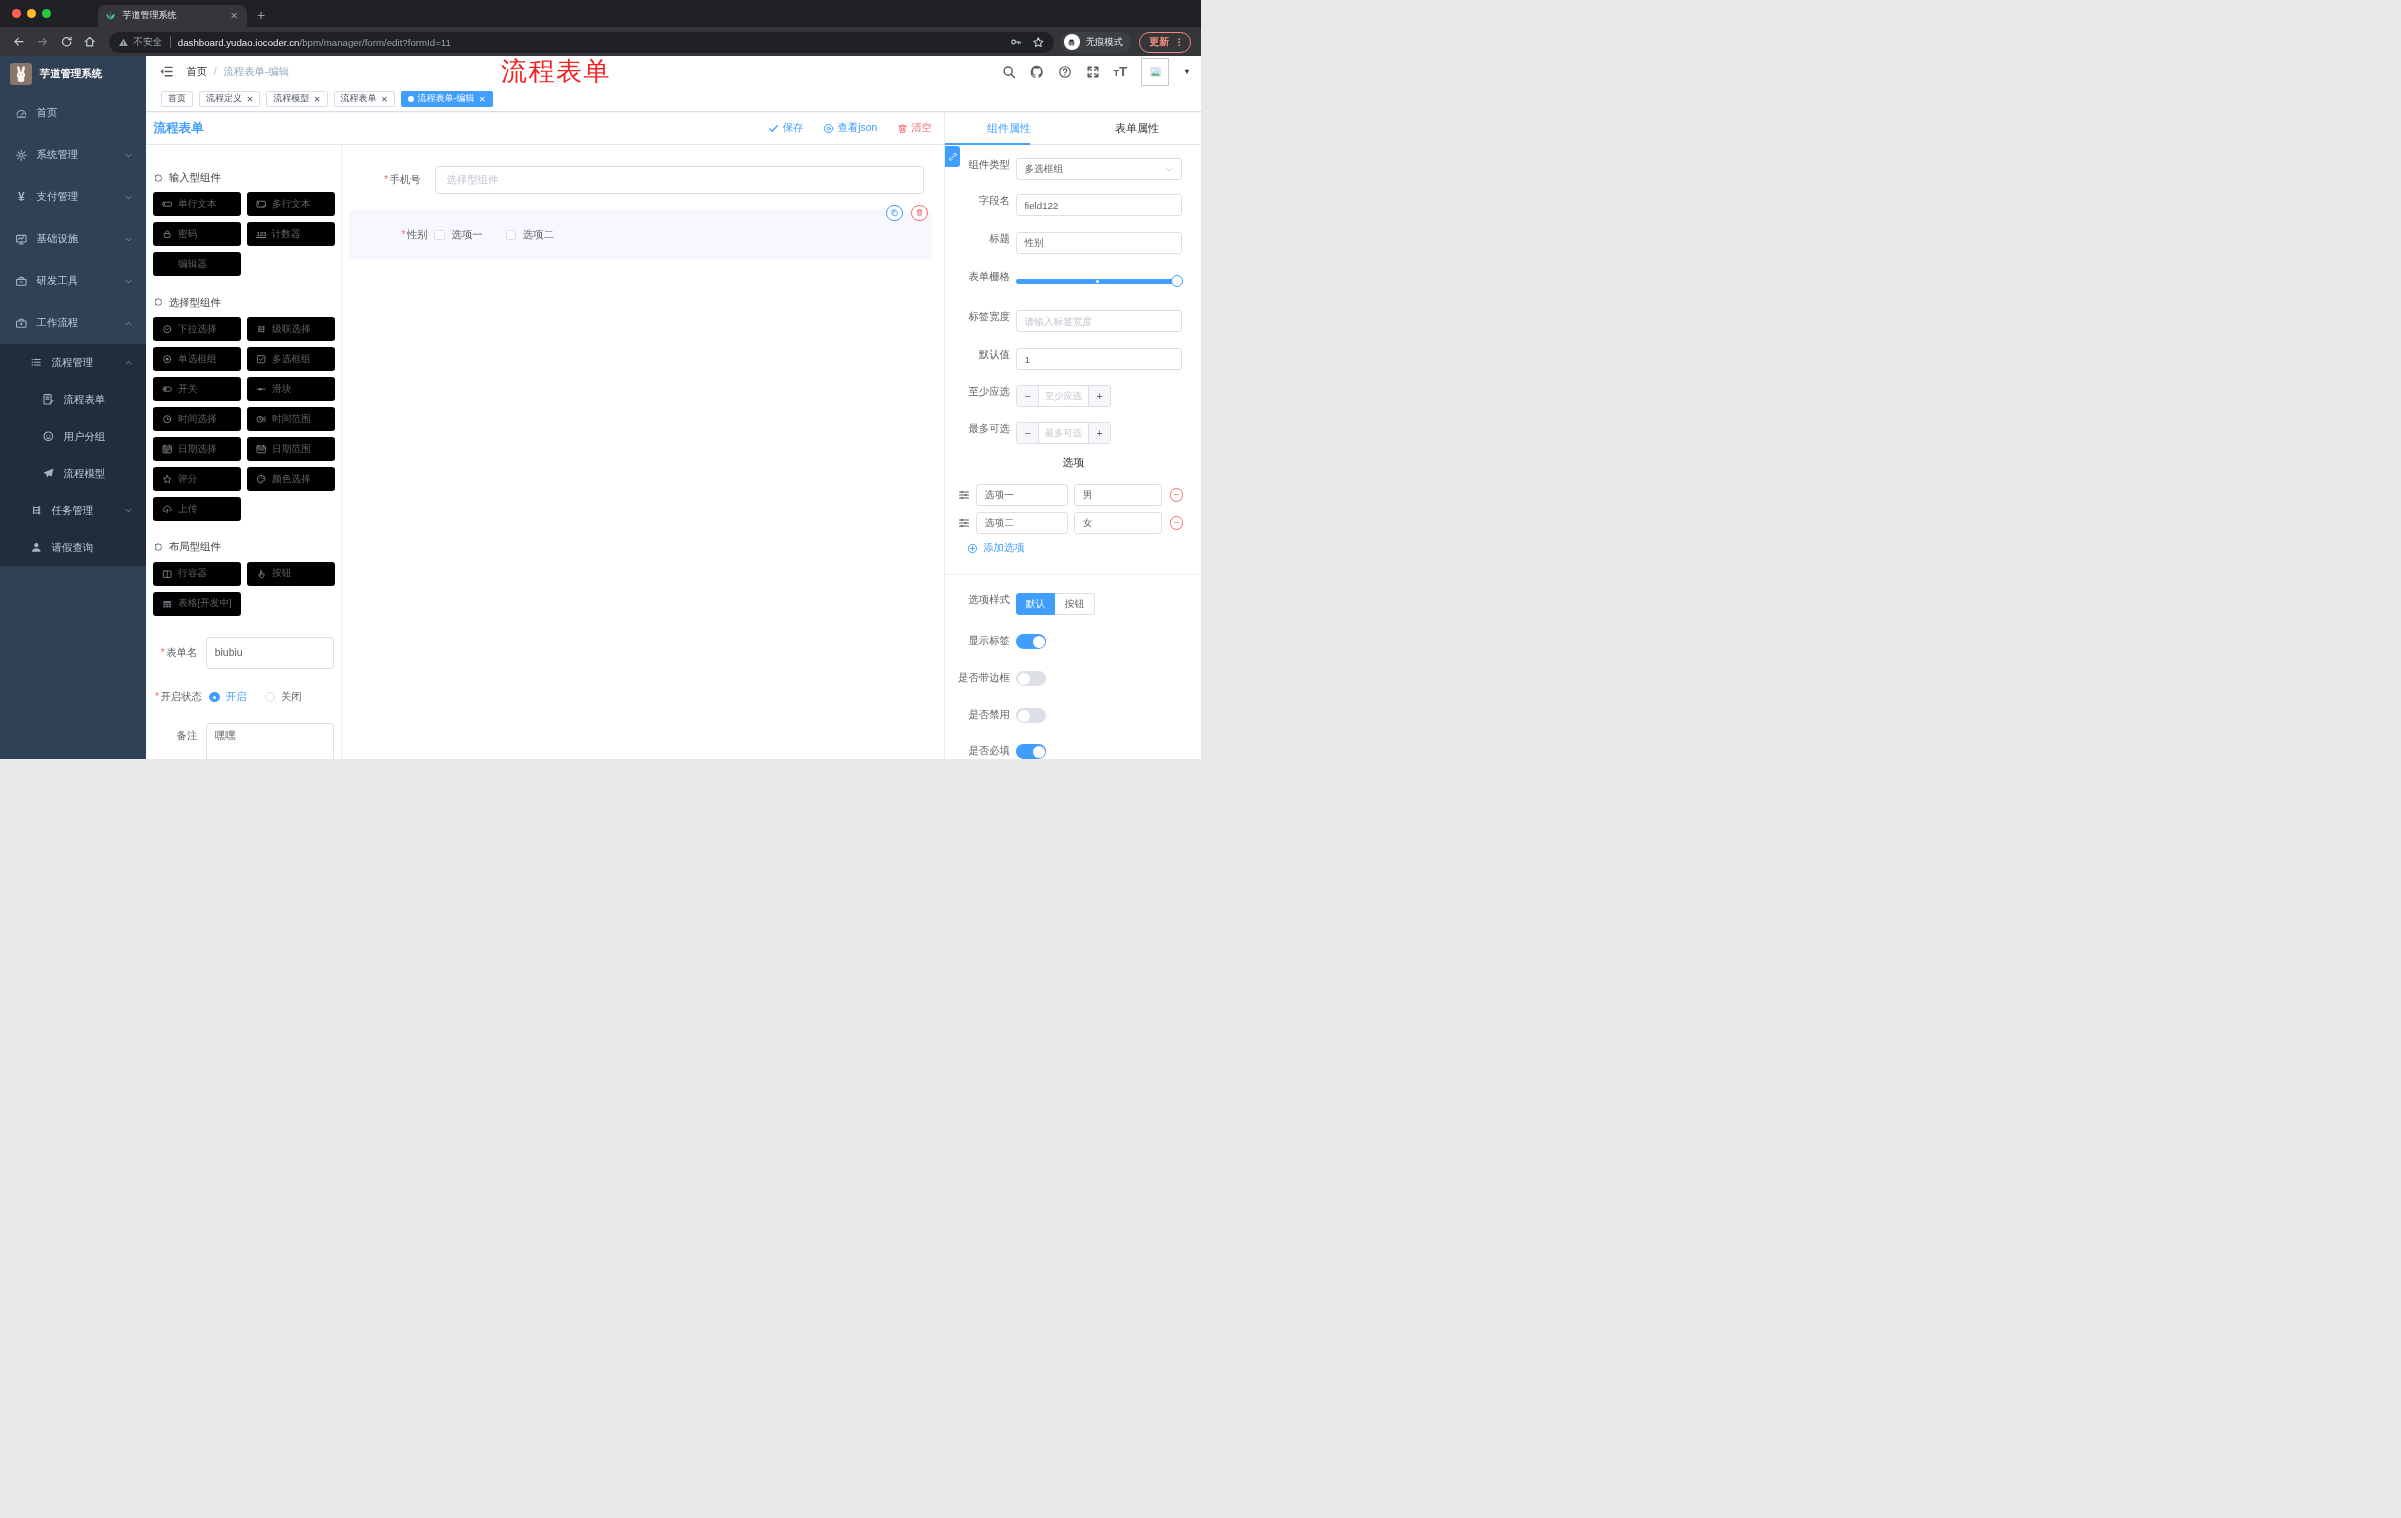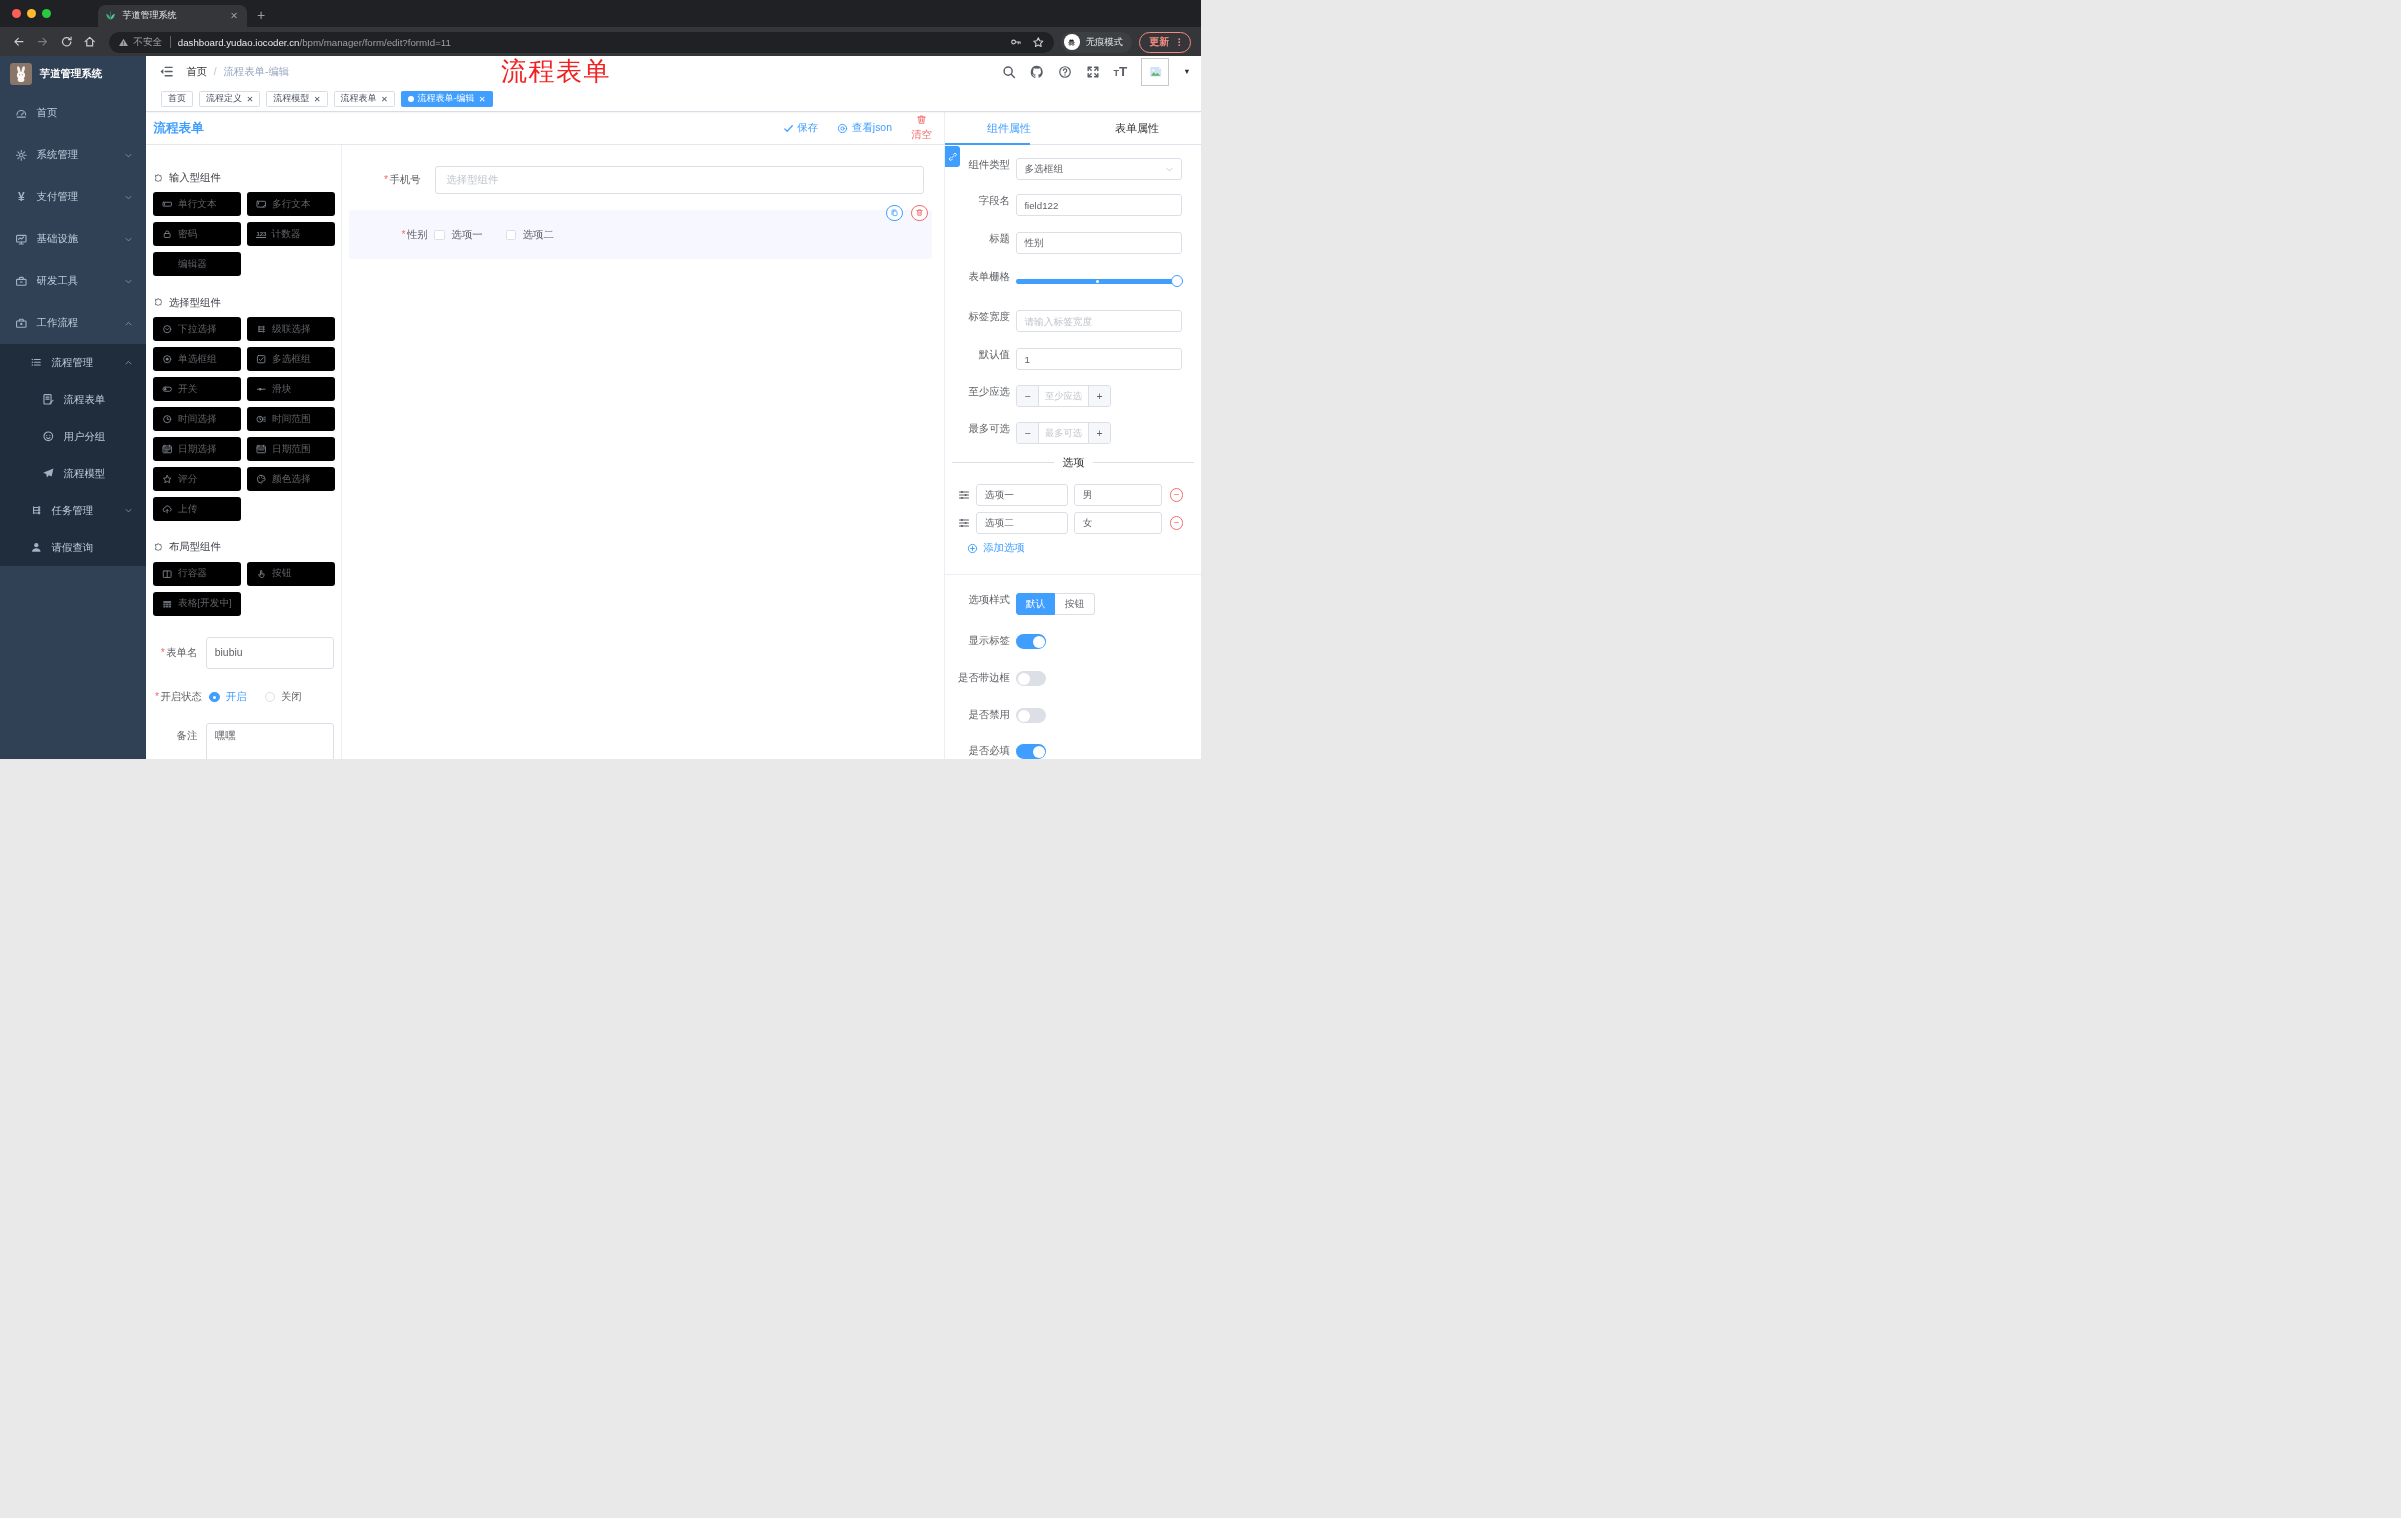--- a/index.html
+++ b/index.html
@@ -69,21 +69,21 @@
   .tag.active .tx{color:#fff;}
   .tag .dot{width:6px;height:6px;border-radius:50%;background:#fff;display:inline-block;}
 
   .content{flex:1;display:flex;min-height:0;}
   .designer{width:798px;flex:none;display:flex;flex-direction:column;min-height:0;}
   .dhead{height:33px;border-bottom:0.7px solid #e4e7ed;display:flex;align-items:center;flex:none;}
   .dtitle{margin-left:7.4px;font-size:12.6px;font-weight:bold;color:#409eff;}
   .dactions{margin-left:auto;margin-right:12px;display:flex;align-items:center;gap:19.3px;font-size:10.4px;}
   .act{display:flex;align-items:center;gap:3.7px;color:#409eff;cursor:pointer;}
   .act svg{width:11px;height:11px;}
-  .act.danger{color:#f56c6c;flex-direction:column;}
+  .act.danger{color:#f56c6c;}
   .dbody{flex:1;display:flex;min-height:0;}
 
   
   .lpanel{width:196px;flex:none;border-right:0.7px solid #ebeef5;padding:0 7.4px;overflow:hidden;}
   .ghead{display:flex;align-items:center;gap:4.5px;margin-top:26px;color:#3b3f45;font-size:10.4px;}
   .ghead svg{width:11px;height:11px;color:#6f757d;}
   .chips{display:grid;grid-template-columns:88px 88px;gap:6px;margin-top:7.4px;}
   .chip{height:24px;background:#000000;border-radius:3px;display:flex;align-items:center;padding-left:9px;gap:5.2px;font-size:9.7px;color:#606266;cursor:grab;}
   .chip svg{width:10.4px;height:10.4px;color:#7d838b;flex:none;}
   .n123{font-size:6px;font-weight:bold;color:#7d838b;border-bottom:1.1px solid #7d838b;line-height:6.7px;}
@@ -137,21 +137,21 @@
   .selbox svg{margin-left:auto;width:9px;height:9px;color:#c0c4cc;}
   .slider{position:relative;height:22px;}
   .strack{position:absolute;left:0;top:9px;width:166px;height:4.5px;border-radius:2.2px;background:#409eff;}
   .smark{position:absolute;left:80px;top:10px;width:3px;height:3px;border-radius:50%;background:#fff;}
   .sthumb{position:absolute;left:155px;top:4.5px;width:12px;height:12px;border-radius:50%;background:#fff;border:1.9px solid #409eff;}
   .stepper{width:95px;height:22px;border:0.7px solid #dcdfe6;border-radius:3px;display:flex;overflow:hidden;}
   .stbtn{width:22px;flex:none;background:#f5f7fa;color:#606266;display:flex;align-items:center;justify-content:center;font-size:10.4px;}
   .stbtn.minus{border-right:0.7px solid #dcdfe6;}
   .stbtn.plus{border-left:0.7px solid #dcdfe6;}
   .stmid{flex:1;display:flex;align-items:center;justify-content:center;font-size:9.3px;color:#c0c4cc;background:#fff;}
-  .pdivider{position:absolute;left:7.4px;width:242px;height:15px;display:flex;align-items:center;}
+  .pdivider{position:absolute;left:7.4px;width:242px;height:15px;display:flex;align-items:center;flex-direction:column;}
   .pdivider .ln{flex:1;height:0.7px;background:#dcdfe6;}
   .pdivider .dt{padding:0 9px;font-size:10.8px;color:#303133;}
   .optrow{position:absolute;left:0;width:100%;display:flex;align-items:center;}
   .drag{width:12px;height:12px;color:#5a5e66;margin-left:13.4px;flex:none;}
   .oin1{margin-left:6px;width:92px;}
   .oin2{margin-left:6px;width:88px;}
   .rmbtn{margin-left:7.4px;width:13.4px;height:13.4px;border-radius:50%;border:1.1px solid #f56c6c;color:#f56c6c;display:flex;align-items:center;justify-content:center;font-size:9.7px;line-height:1;}
   .addopt{position:absolute;left:22px;display:flex;align-items:center;gap:5.2px;color:#409eff;font-size:10.4px;cursor:pointer;}
   .addopt svg{width:11px;height:11px;}
   .hr2{position:absolute;left:0;width:100%;height:0.7px;background:#ebeef5;}

